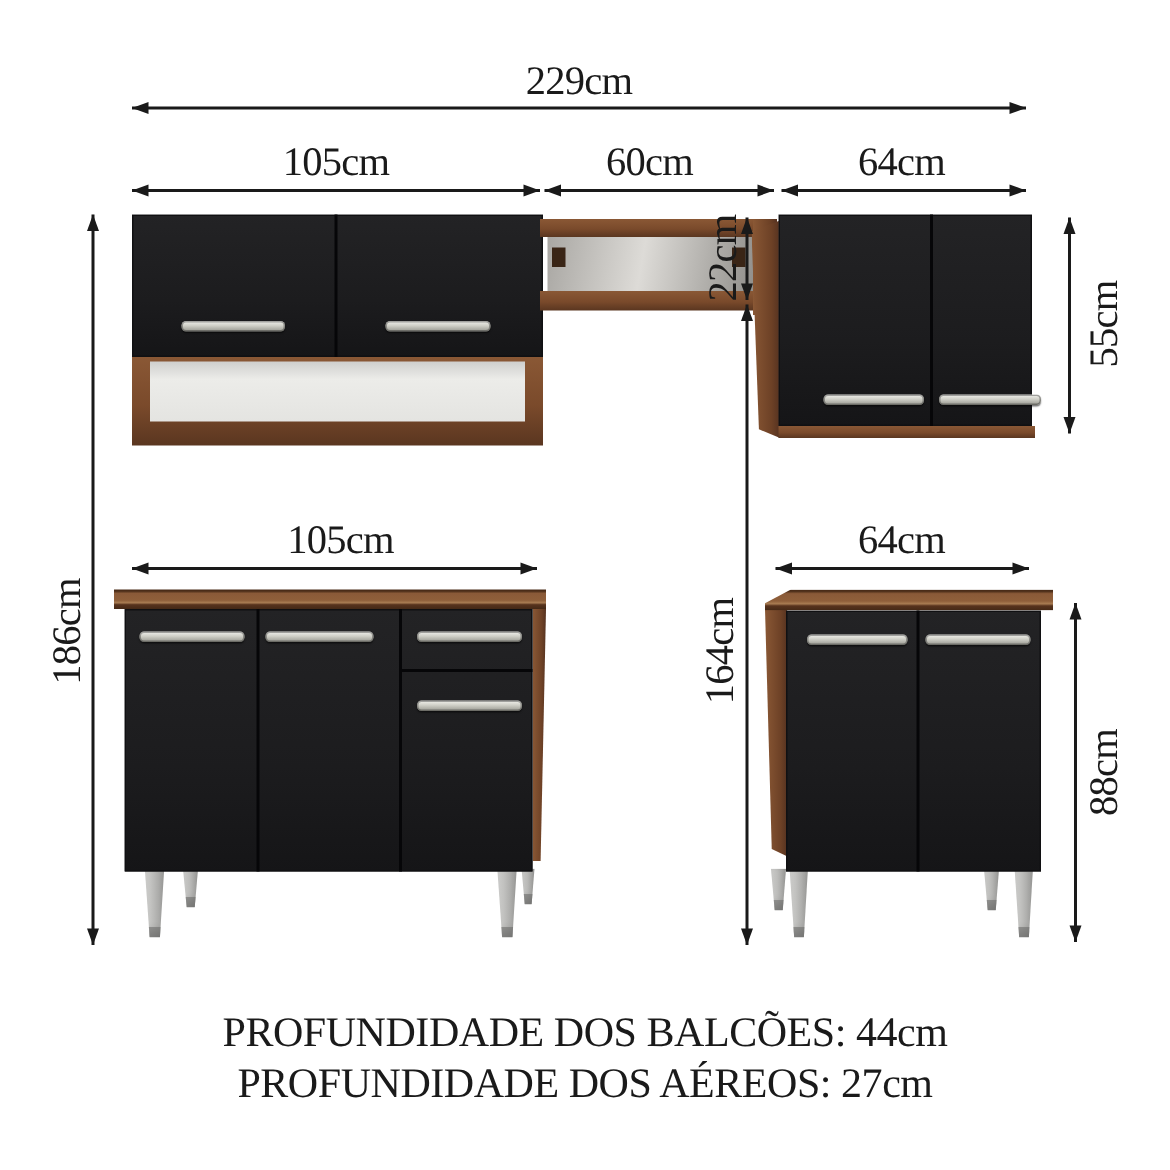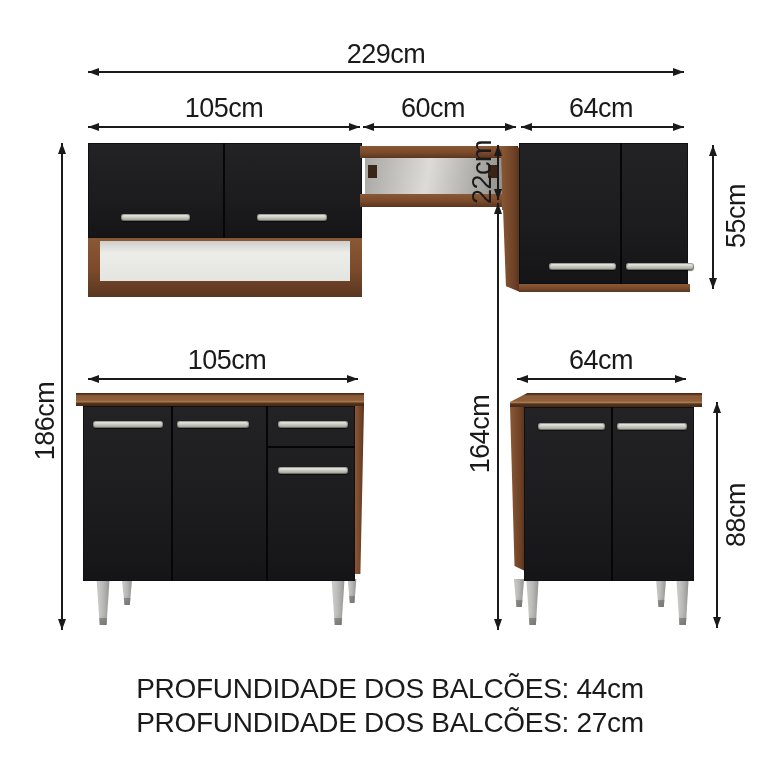--- a/index.html
+++ b/index.html
@@ -1,18 +1,18 @@
 <!DOCTYPE html>
 <html><head>
 <meta charset="utf-8">
 <style>
   html,body{margin:0;padding:0;background:#fff;}
   .scene{
     position:relative;width:780px;height:780px;background:#fff;overflow:hidden;
-    font-family:Liberation Sans, sans-serif;color:#1a1a1a;
+    font-family:Liberation Serif, serif;color:#1a1a1a;
   }
   
   .dim-h{position:absolute;height:0;border-top:2px solid #1a1a1a;z-index:20;}
   .dim-h::before{content:"";position:absolute;left:0;top:-5px;
     border-top:4px solid transparent;border-bottom:4px solid transparent;border-right:11px solid #1a1a1a;}
   .dim-h::after{content:"";position:absolute;right:0;top:-5px;
     border-top:4px solid transparent;border-bottom:4px solid transparent;border-left:11px solid #1a1a1a;}
   .dim-v{position:absolute;width:0;border-left:2px solid #1a1a1a;z-index:20;}
   .dim-v::before{content:"";position:absolute;top:0;left:-5px;
     border-left:4px solid transparent;border-right:4px solid transparent;border-bottom:11px solid #1a1a1a;}
@@ -130,16 +130,16 @@
     <div class="part black" style="left:14px;top:14px;width:170px;height:174px">
       <div class="split-v" style="left:87px"></div>
       <div class="handle" style="left:14px;top:16px;width:67px"></div>
       <div class="handle" style="left:93px;top:16px;width:70px"></div>
     </div>
     <div class="part wood-top" style="left:0;top:0;width:192px;height:14px;clip-path:polygon(0 65%,9% 0,100% 0,100% 100%,0 100%)"></div>
   </div>
 
   <div class="footer">
     <div>PROFUNDIDADE DOS BALCÕES: 44cm</div>
-    <div>PROFUNDIDADE DOS BALCÕES: 27cm</div>
+    <div>PROFUNDIDADE DOS AÉREOS: 27cm</div>
   </div>
 
 </div>
 
 </body></html>

